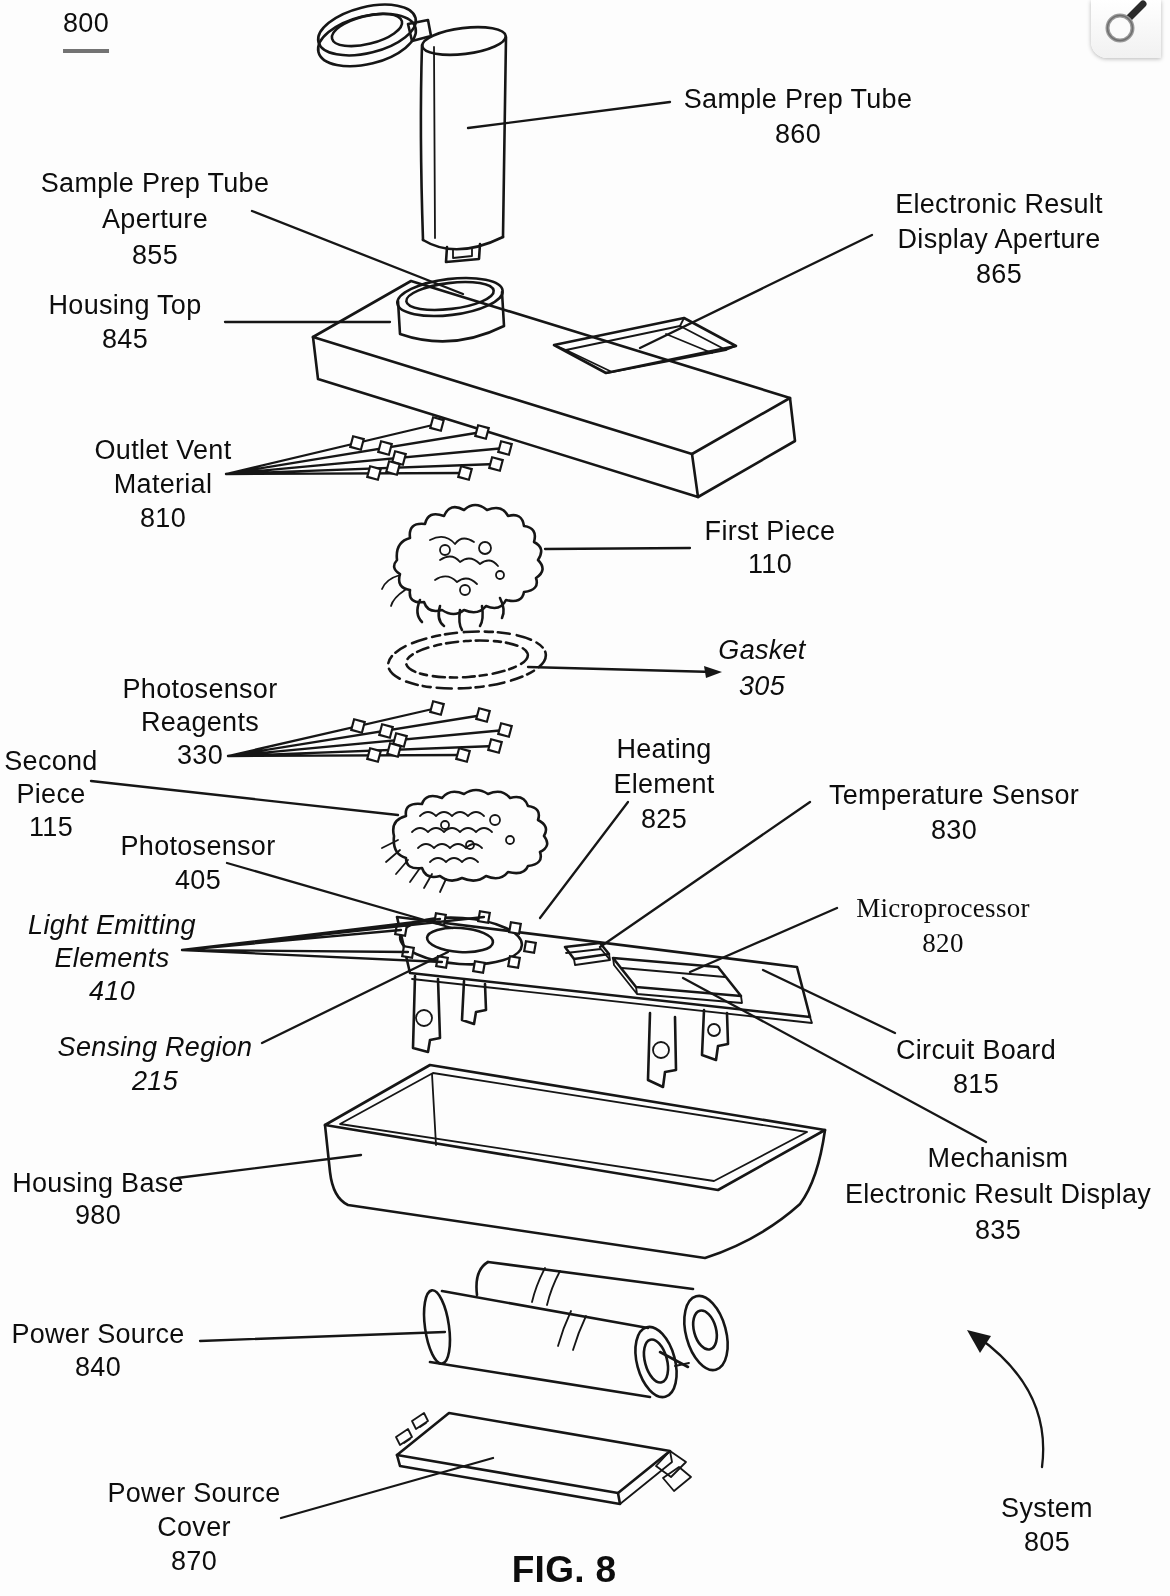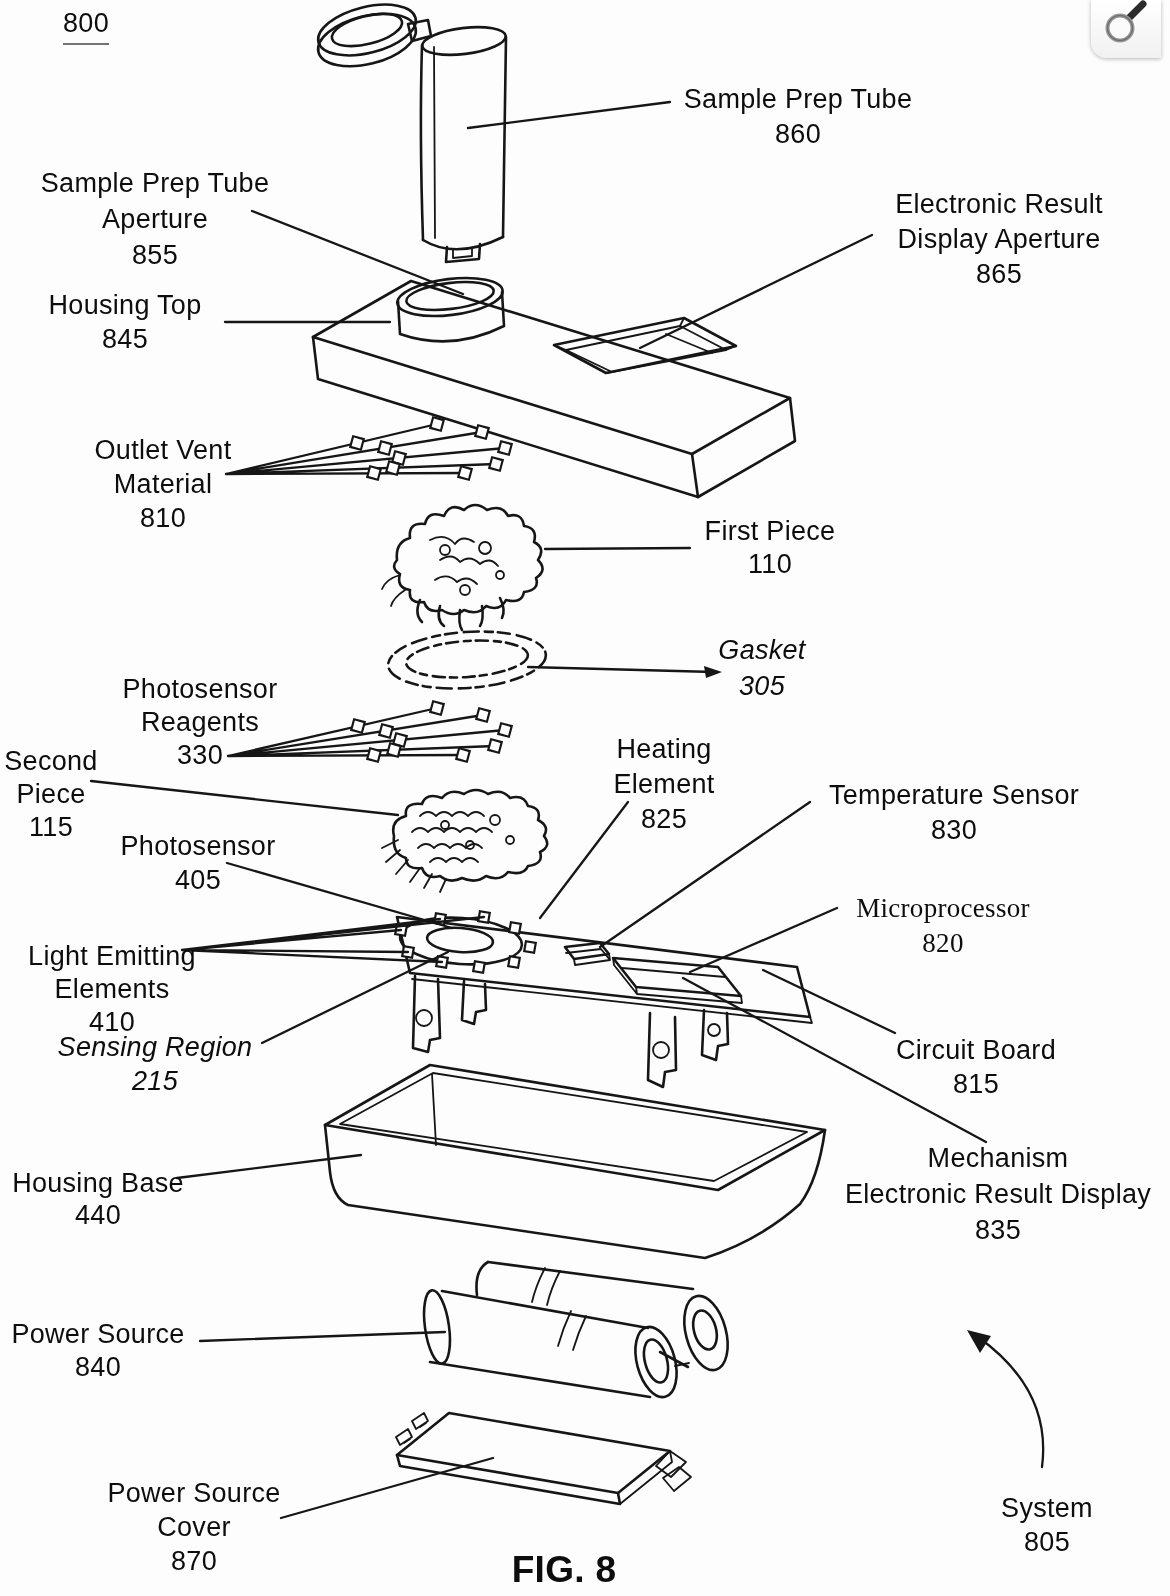--- a/index.html
+++ b/index.html
@@ -8,21 +8,21 @@
   svg{position:absolute;left:0;top:0;}
   .ink{stroke:#161616;fill:none;stroke-width:2.6;stroke-linecap:round;stroke-linejoin:round;}
   .thin{stroke-width:1.8;}
   .leader{stroke:#161616;fill:none;stroke-width:2.3;stroke-linecap:round;}
   .sq{fill:#ffffff;stroke:#161616;stroke-width:2.2;}
   .solid{fill:#161616;stroke:none;}
   #labels-layer{position:absolute;left:0;top:0;width:100%;height:100%;}
   .plabel{position:absolute;transform:translateX(-50%);text-align:center;font-size:27px;
           line-height:35px;color:#0d0d0d;white-space:nowrap;letter-spacing:.3px;}
   .plabel.bold{font-weight:700;}
-  .plabel.underline > div{border-bottom:2px solid #737373;padding-bottom:2px;}
+  .plabel.underline > div{border-bottom:4px solid #737373;padding-bottom:8px;}
   #magnifier-tile{position:absolute;left:1091px;top:0;width:70px;height:58px;
       background:linear-gradient(#ffffff,#f1f1f1);border-radius:0 0 0 16px;
       box-shadow:0 1px 4px rgba(0,0,0,.28);cursor:pointer;}
 </style>
 </head>
 <body>
 
 <div id="page">
 
   <svg width="1170" height="1596" viewBox="0 0 1170 1596">
@@ -279,36 +279,36 @@
         <div>825</div>
       </div>
       <div class="plabel" style="left: 954px; top: 778px;">
         <div>Temperature Sensor</div>
         <div>830</div>
       </div>
       <div class="plabel" style="left: 943px; top: 891px; font-family: Liberation Serif, serif;">
         <div>Microprocessor</div>
         <div>820</div>
       </div>
-      <div class="plabel" style="left: 112px; top: 940px; line-height: 33px;">
+      <div class="plabel" style="left: 112px; top: 909px; line-height: 33px; font-style: italic;">
         <div>Light Emitting</div>
         <div>Elements</div>
         <div>410</div>
       </div>
       <div class="plabel" style="left: 155px; top: 1030px; line-height: 34px; font-style: italic;">
         <div>Sensing Region</div>
         <div>215</div>
       </div>
       <div class="plabel" style="left: 976px; top: 1033px; line-height: 34px;">
         <div>Circuit Board</div>
         <div>815</div>
       </div>
       <div class="plabel" style="left: 98px; top: 1167px; line-height: 32px;">
         <div>Housing Base</div>
-        <div>440</div>
+        <div>980</div>
       </div>
       <div class="plabel" style="left: 998px; top: 1140px; line-height: 36px;">
         <div>Mechanism</div>
         <div>Electronic Result Display</div>
         <div>835</div>
       </div>
       <div class="plabel" style="left: 98px; top: 1318px; line-height: 33px;">
         <div>Power Source</div>
         <div>840</div>
       </div>

